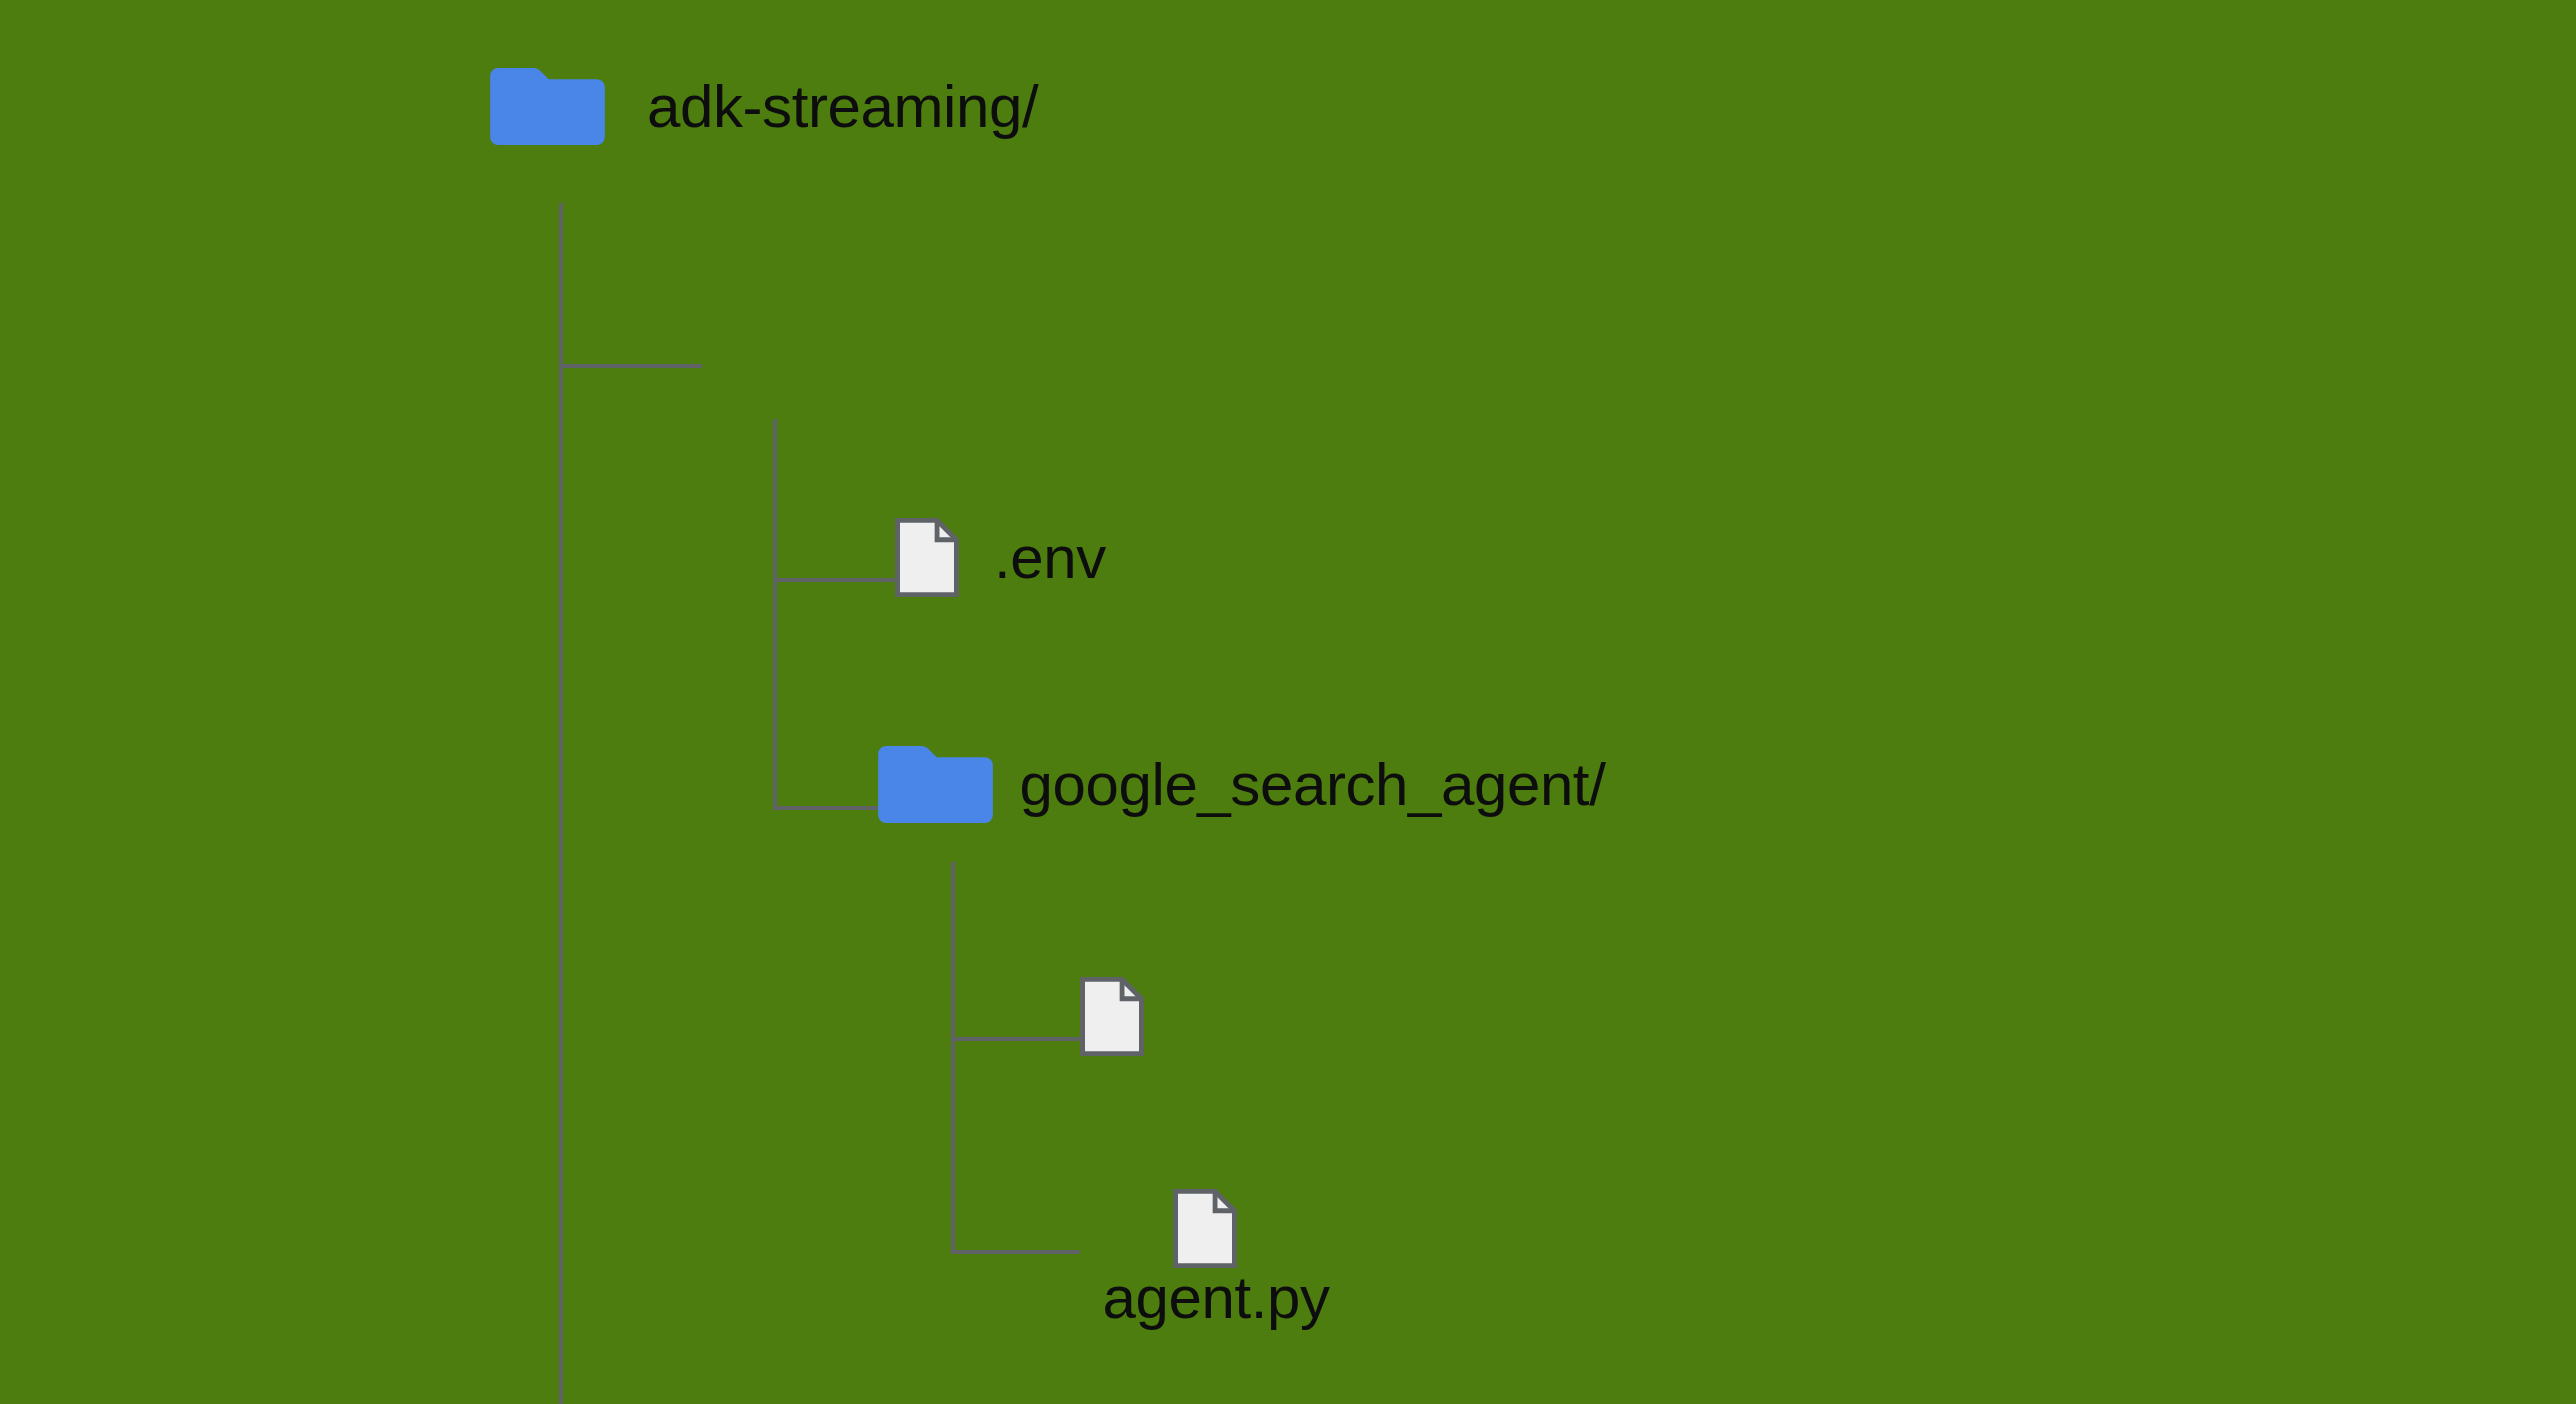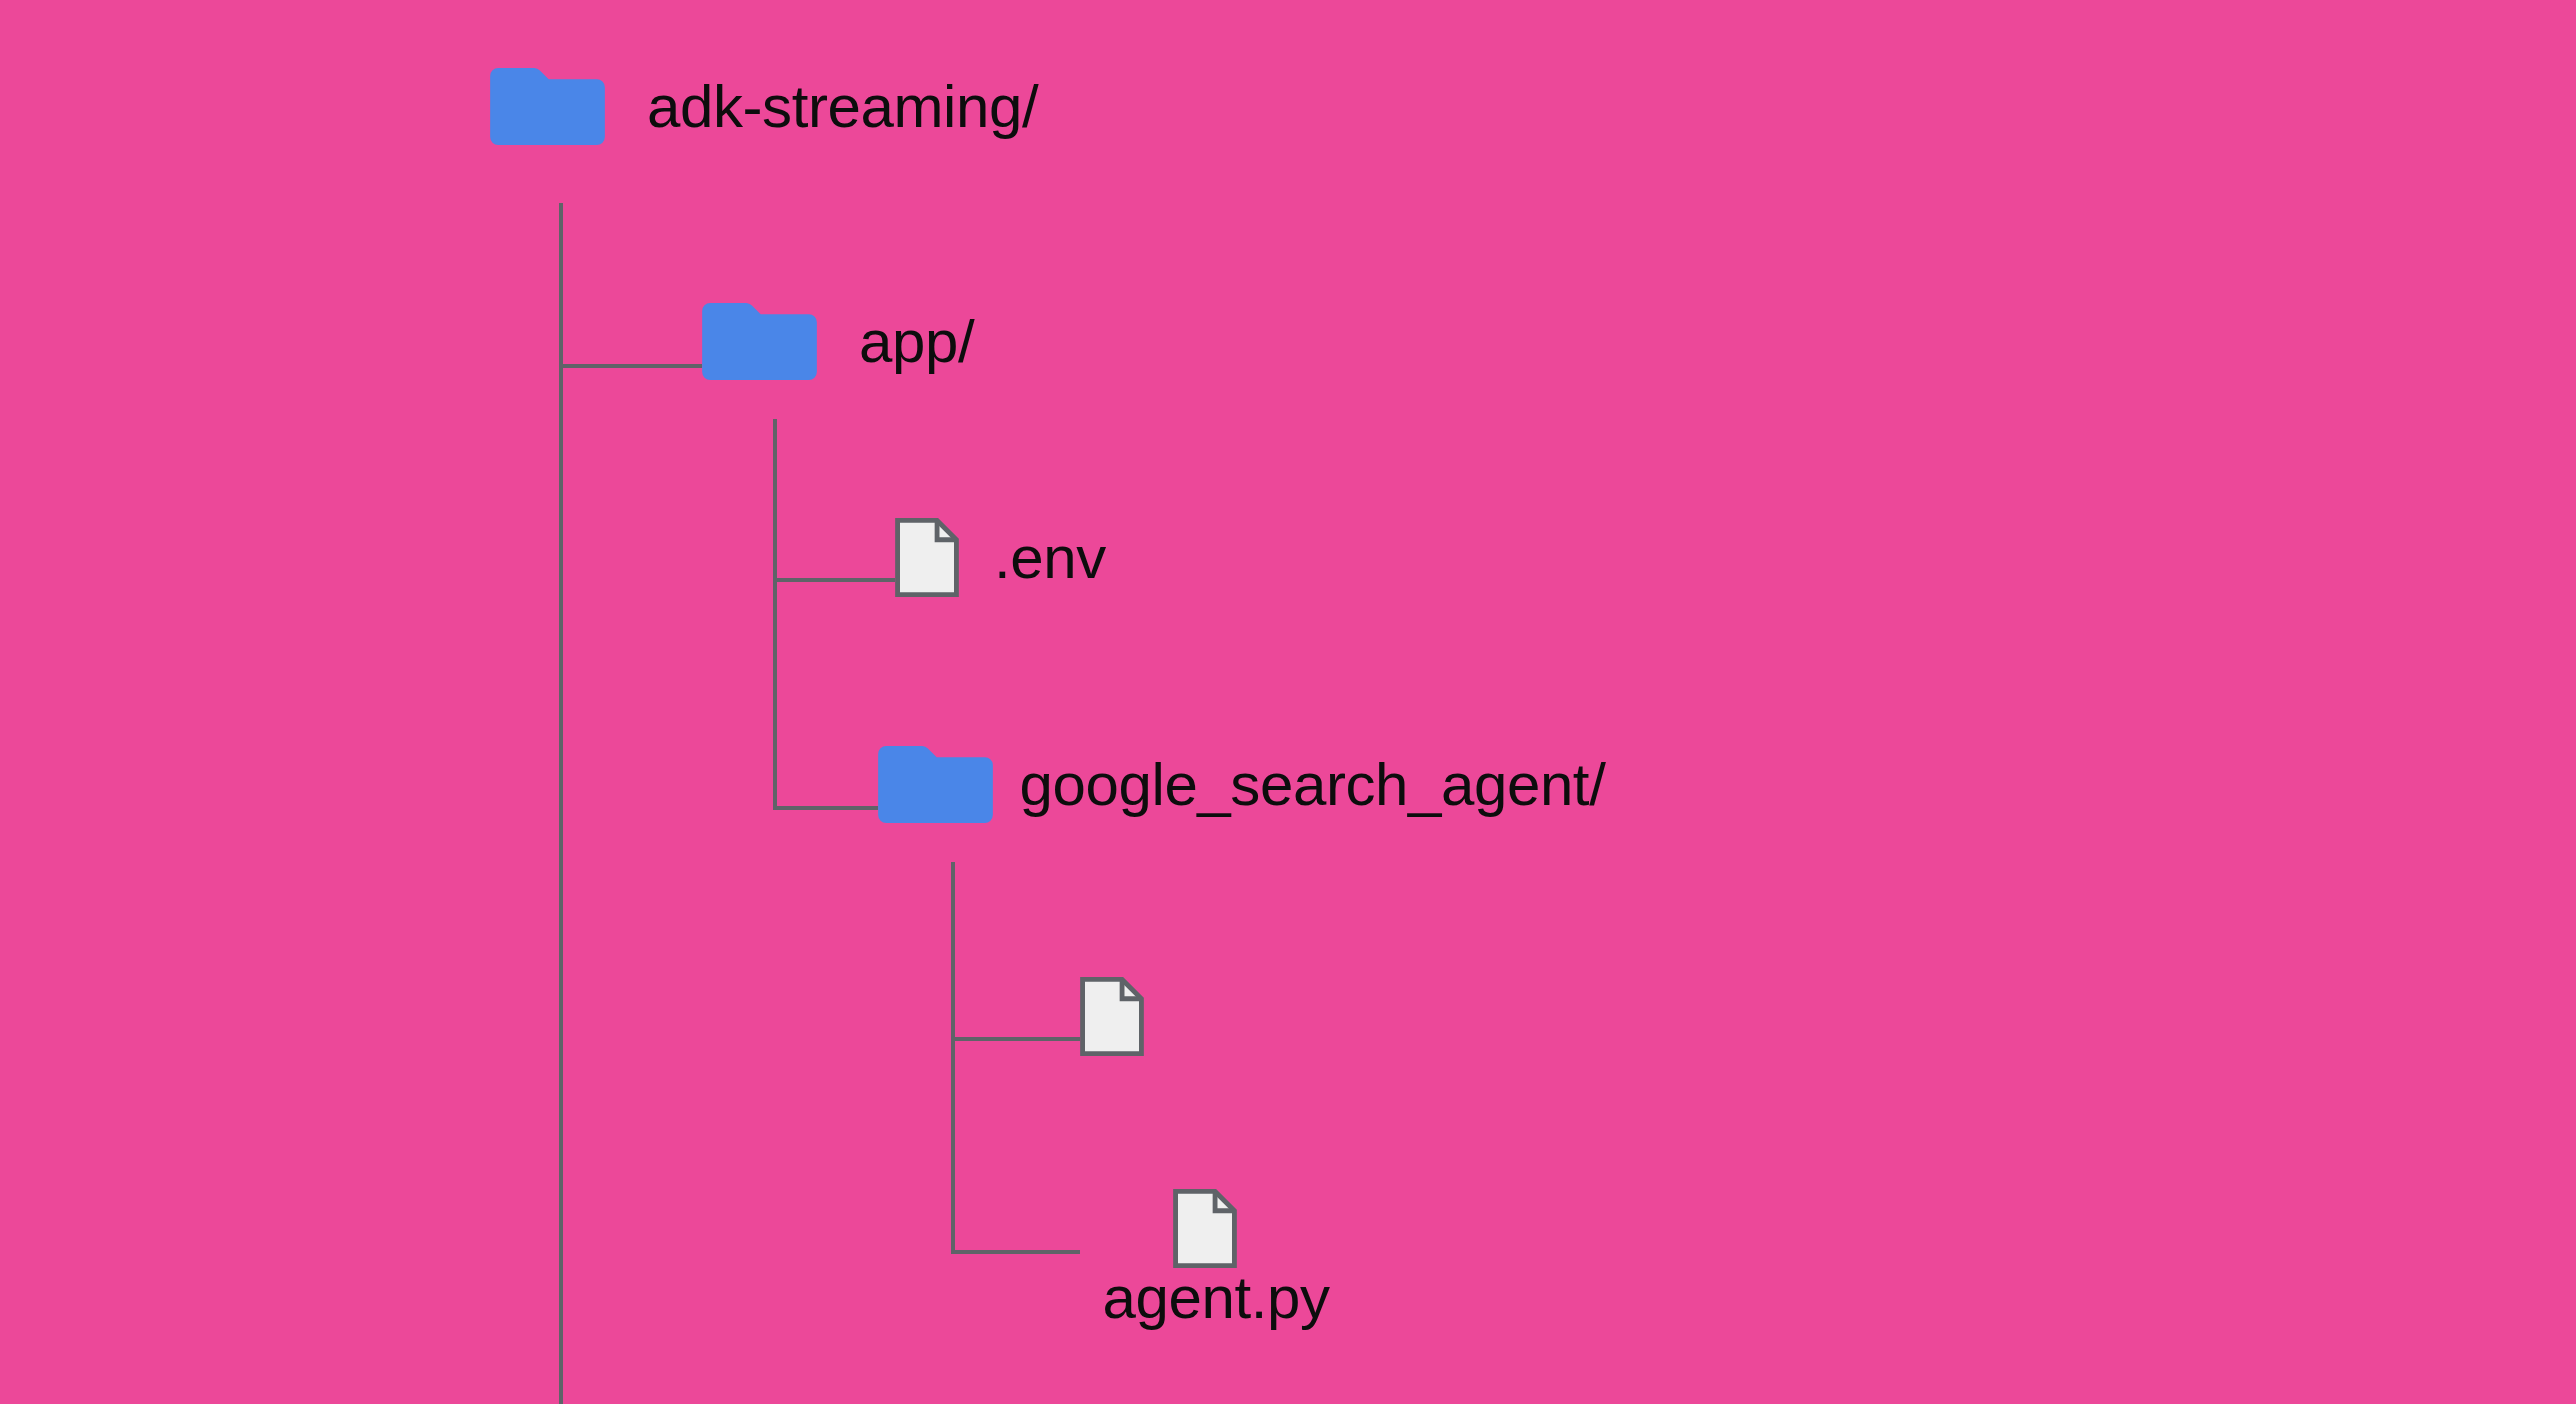--- a/index.html
+++ b/index.html
@@ -4,21 +4,21 @@
 <style>
   html, body {
     margin: 0;
     padding: 0;
     background: #ffffff;
   }
   #stage {
     position: relative;
     width: 2576px;
     height: 1404px;
-    background: #ec4899;
+    background: #4d7c0f;
     overflow: hidden;
     font-family: "Liberation Sans", sans-serif;
   }
 
   
   .v-line, .h-line {
     position: absolute;
     background: #5f6368;
   }
   .v-line { width: 4px; }
@@ -86,28 +86,20 @@
 
   <div class="node" style="left:490px; top:68px;">
     <span class="folder-icon">
       <svg viewBox="0 0 143 96" xmlns="http://www.w3.org/2000/svg" aria-hidden="true">
         <path d="M10 0 H55 a10 10 0 0 1 7 3 L73 14 H133 a10 10 0 0 1 10 10 V86 a10 10 0 0 1 -10 10 H10 A10 10 0 0 1 0 86 V10 A10 10 0 0 1 10 0 Z" fill="#4a86e8"></path>
       </svg>
     </span>
     <span class="node-label gap-root">adk-streaming/</span>
   </div>
 
-  <div class="node" style="left:702px; top:303px;">
-    <span class="folder-icon">
-      <svg viewBox="0 0 143 96" xmlns="http://www.w3.org/2000/svg" aria-hidden="true">
-        <path d="M10 0 H55 a10 10 0 0 1 7 3 L73 14 H133 a10 10 0 0 1 10 10 V86 a10 10 0 0 1 -10 10 H10 A10 10 0 0 1 0 86 V10 A10 10 0 0 1 10 0 Z" fill="#4a86e8"></path>
-      </svg>
-    </span>
-    <span class="node-label gap-app">app/</span>
-  </div>
 
   <div class="node" style="left:895px; top:518px;text-align:center;">
     <span class="file-icon">
       <svg viewBox="0 0 79 98" xmlns="http://www.w3.org/2000/svg" aria-hidden="true">
         <path d="M3 3 H52 L76 27 V95 H3 Z" fill="#efefef" stroke="#5f6368" stroke-width="6" stroke-linejoin="miter"></path>
         <path d="M52 3 V27 H76" fill="none" stroke="#5f6368" stroke-width="6" stroke-linejoin="miter"></path>
       </svg>
     </span>
     <span class="node-label gap-env">.env</span>
   </div>

